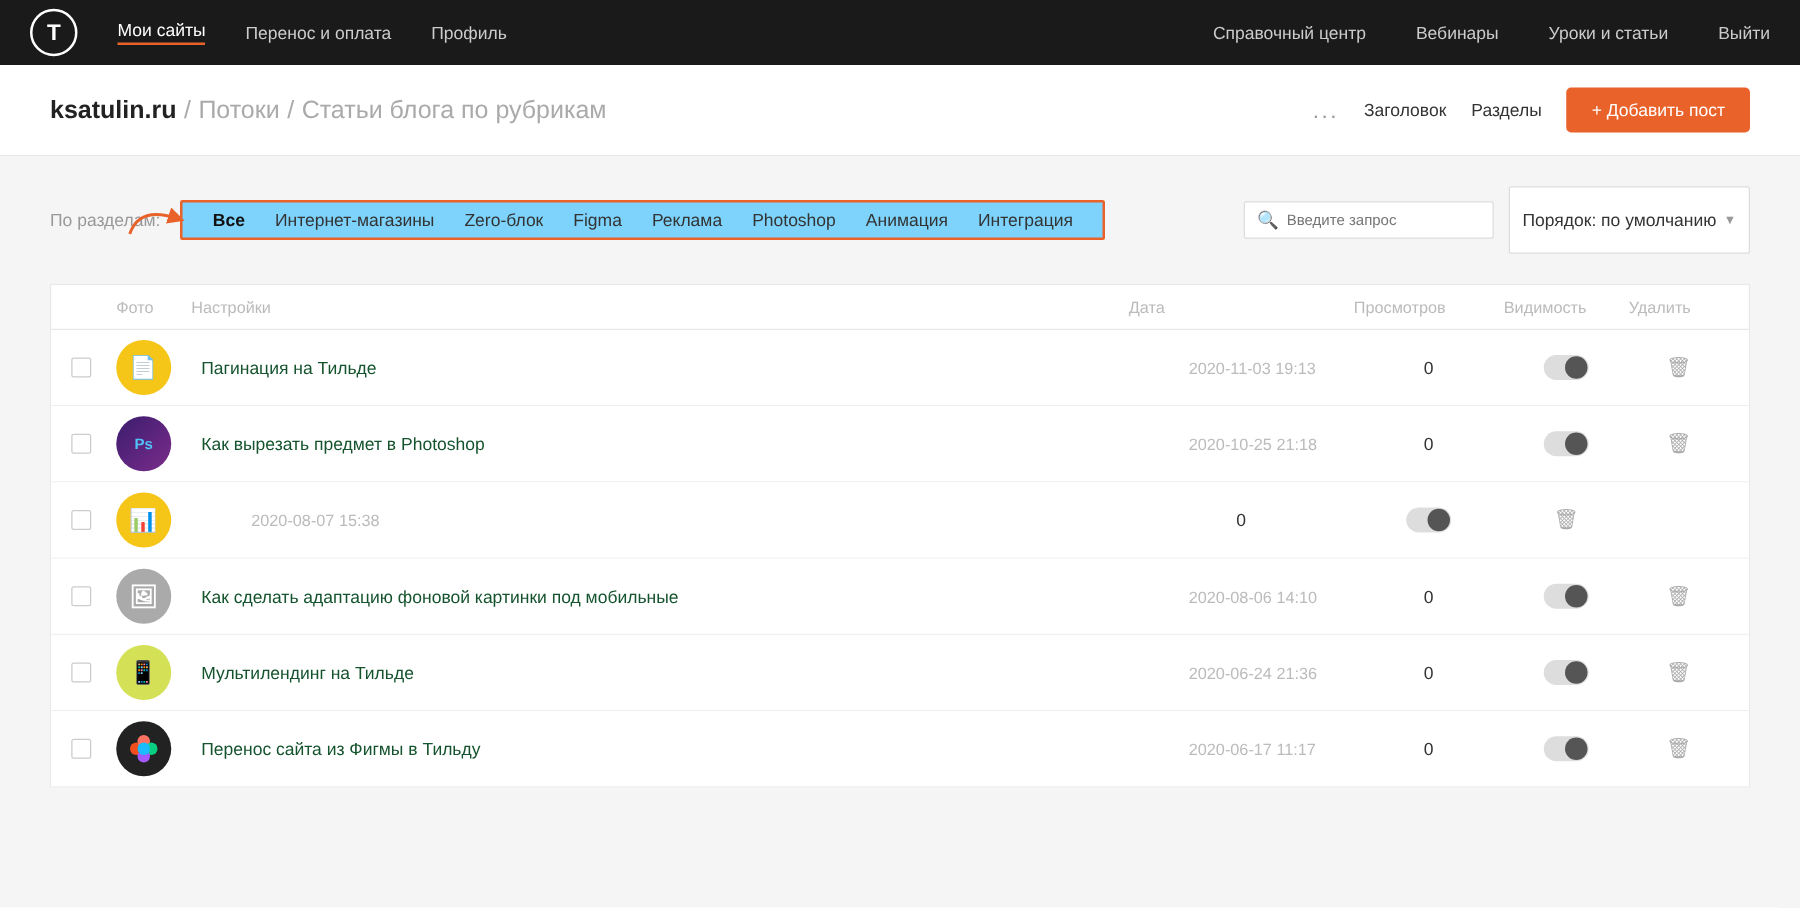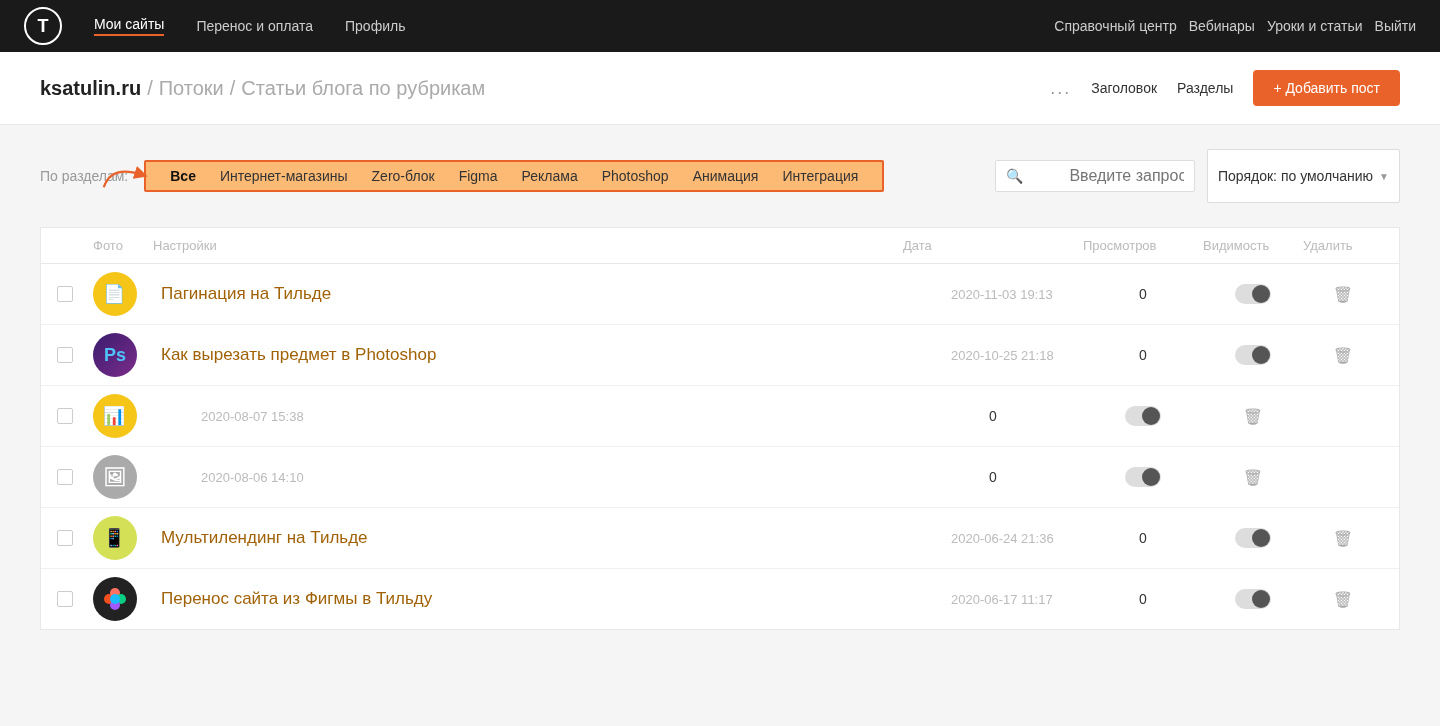--- a/index.html
+++ b/index.html
@@ -21,21 +21,21 @@
       display: flex; align-items: center; justify-content: center;
       color: #fff; font-size: 18px; font-weight: bold;
       flex-shrink: 0;
     }
     .navbar-left { display: flex; align-items: center; gap: 32px; flex: 1; }
     .navbar-item {
       color: #ccc; font-size: 14px; cursor: pointer; text-decoration: none;
       white-space: nowrap;
     }
     .navbar-item.active { color: #fff; border-bottom: 2px solid #e8622a; padding-bottom: 2px; }
-    .navbar-right { display: flex; align-items: center; gap: 12px; }
+    .navbar-right { display: flex; align-items: center; gap: 40px; }
     .navbar-right .navbar-item { color: #ccc; }
 
     
     .page-header {
       background: #fff;
       padding: 18px 40px;
       display: flex;
       align-items: center;
       justify-content: space-between;
       border-bottom: 1px solid #e8e8e8;
@@ -71,41 +71,41 @@
       margin-bottom: 24px;
     }
     .filter-label { color: #999; font-size: 14px; white-space: nowrap; }
     .filter-tabs {
       display: flex;
       align-items: flex-start;
       gap: 0;
       border: 2px solid #e8622a;
       border-radius: 2px;
       padding: 6px 12px;
-      background: #fdba74;
+      background: #7dd3fc;
     }
     .filter-tab {
       color: #333; font-size: 14px; cursor: pointer; padding: 0 12px;
       white-space: nowrap;
     }
     .filter-tab.active { font-weight: bold; color: #111; }
     .filter-tab:not(:last-child) { border-right: none; }
 
     .filter-right { display: flex; align-items: center; gap: 12px; margin-left: auto; }
     .search-box {
       display: flex; align-items: center;
       border: 1px solid #ddd; background: #fff;
       border-radius: 2px; padding: 6px 10px;
       gap: 6px;
       width: 200px;
     }
     .search-icon { color: #aaa; font-size: 14px; }
     .search-input {
       border: none; outline: none; background: transparent;
-      color: #aaa; font-size: 16px; width: 100%; margin-left: 40px;
+      color: #aaa; font-size: 12px; width: 100%;
     }
     .sort-select {
       display: flex; align-items: center;
       border: 1px solid #ddd; background: #fff;
       border-radius: 2px; padding: 18px 10px;
       gap: 6px; cursor: pointer; white-space: nowrap;
     }
     .sort-label { color: #333; font-size: 14px; }
     .sort-arrow { color: #999; font-size: 10px; }
     .red-arrow {
@@ -140,21 +140,21 @@
       border: 1px solid #ccc; border-radius: 2px;
       cursor: pointer;
     }
     .row-photo {
       width: 44px; height: 44px;
       border-radius: 50%;
       overflow: hidden;
       display: flex; align-items: center; justify-content: center;
       font-size: 10px; font-weight: bold; color: #fff;
     }
-    .row-title { color: #a16207; font-size: 17px; padding-left: 8px; }
+    .row-title { color: #14532d; font-size: 14px; padding-left: 8px; }
     .row-date { color: #bbb; font-size: 13px; margin-left: 48px; }
     .row-views { color: #333; font-size: 14px; text-align: center; }
     .row-visibility { display: flex; align-items: center; justify-content: center; }
     .toggle {
       width: 36px; height: 20px;
       background: #ddd; border-radius: 10px;
       position: relative; cursor: pointer;
     }
     .toggle-knob {
       width: 18px; height: 18px;
@@ -273,21 +273,21 @@
       </div>
       <div class="row-delete">🗑</div>
     </div>
 
     <div class="table-row">
       <div>
           <div class="row-check"></div>
         </div>
       <div>
         <div class="row-photo photo-purple" style="background: linear-gradient(135deg, #3a1c6e, #7b2d8b);">
-          <span style="font-size:18px; color:#4fc3f7; font-weight:bold;">Ps</span>
+          <span style="font-size:12px; color:#4fc3f7; font-weight:bold;">Ps</span>
         </div>
       </div>
       <div class="row-title">Как вырезать предмет в Photoshop</div>
       <div class="row-date">2020-10-25 21:18</div>
       <div class="row-views">0</div>
       <div class="row-visibility">
         <div class="toggle">
             <div class="toggle-knob"></div>
           </div>
       </div>
@@ -315,20 +315,21 @@
 
     <div class="table-row">
       <div>
           <div class="row-check"></div>
         </div>
       <div>
         <div class="row-photo photo-gray" style="background:#aaa;">
           <span style="font-size:18px;">🖼</span>
         </div>
       </div>
+      <div class="row-title">Как сделать адаптацию фоновой картинки под мобильные</div>
       <div class="row-date">2020-08-06 14:10</div>
       <div class="row-views">0</div>
       <div class="row-visibility">
         <div class="toggle">
             <div class="toggle-knob"></div>
           </div>
       </div>
       <div class="row-delete">🗑</div>
     </div>
 

